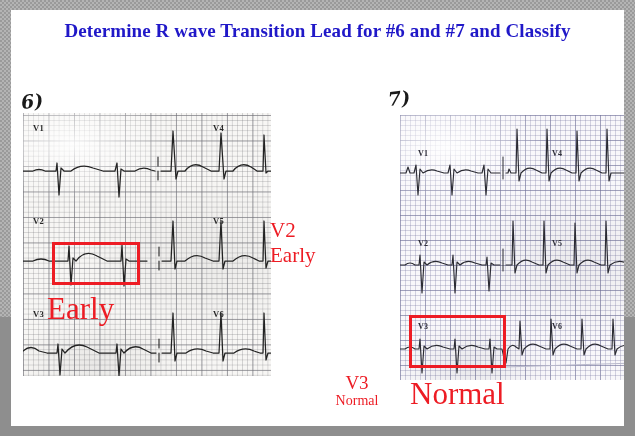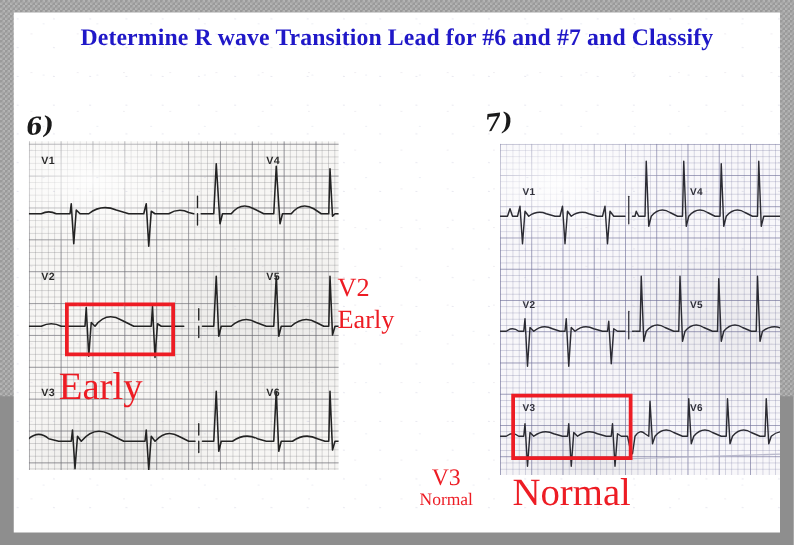--- a/index.html
+++ b/index.html
@@ -94,21 +94,21 @@
     position:absolute;inset:0;pointer-events:none;
     background:
       radial-gradient(ellipse 60% 30% at 20% 12%,rgba(255,255,255,.85),transparent 70%),
       radial-gradient(ellipse 70% 40% at 75% 55%,rgba(0,0,0,.05),transparent 75%),
       radial-gradient(ellipse 50% 25% at 30% 95%,rgba(0,0,0,.06),transparent 70%);
   }
   .ecg-svg{position:absolute;inset:0;width:100%;height:100%;}
 
   .lead-label{
     position:absolute;
-    font-family:Liberation Sans, sans-serif;
+    font-family:Liberation Serif, serif;
     font-size:8.5px;font-weight:700;color:#2a2a2a;
     letter-spacing:.3px;
   }
   #ecg-right .lead-label{font-size:8px;color:#30303a;}
 
   
   .red-box{
     position:absolute;border:3px solid #ED1C24;
     background:transparent;
   }

